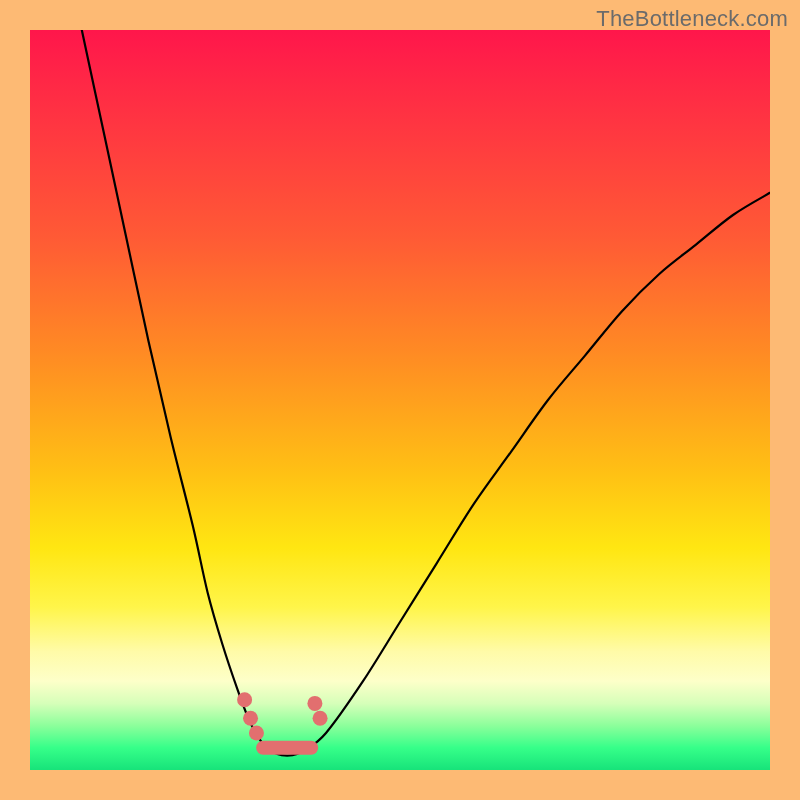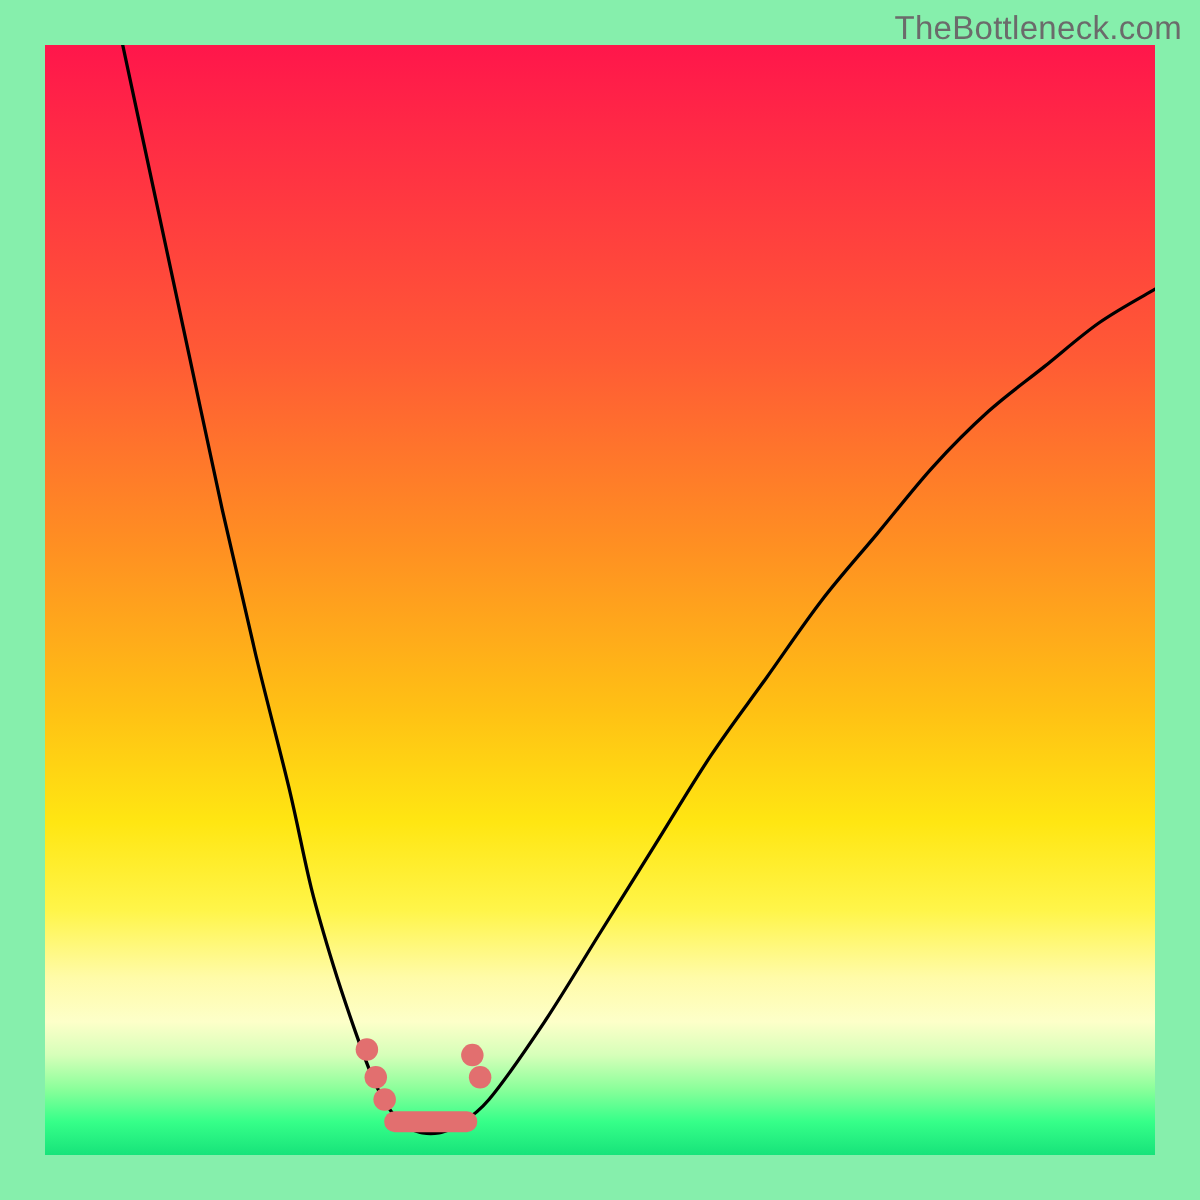--- a/index.html
+++ b/index.html
@@ -7,21 +7,21 @@
     padding: 0;
     width: 800px;
     height: 800px;
     background: #000;
     font-family: Arial, Helvetica, sans-serif;
   }
   .frame {
     position: relative;
     width: 800px;
     height: 800px;
-    background: #86efac;
+    background: #fdba74;
   }
   .watermark {
     position: absolute;
     top: 6px;
     right: 12px;
     color: #6b6b6b;
     font-size: 22px;
     font-weight: 500;
     letter-spacing: 0.2px;
     z-index: 5;

